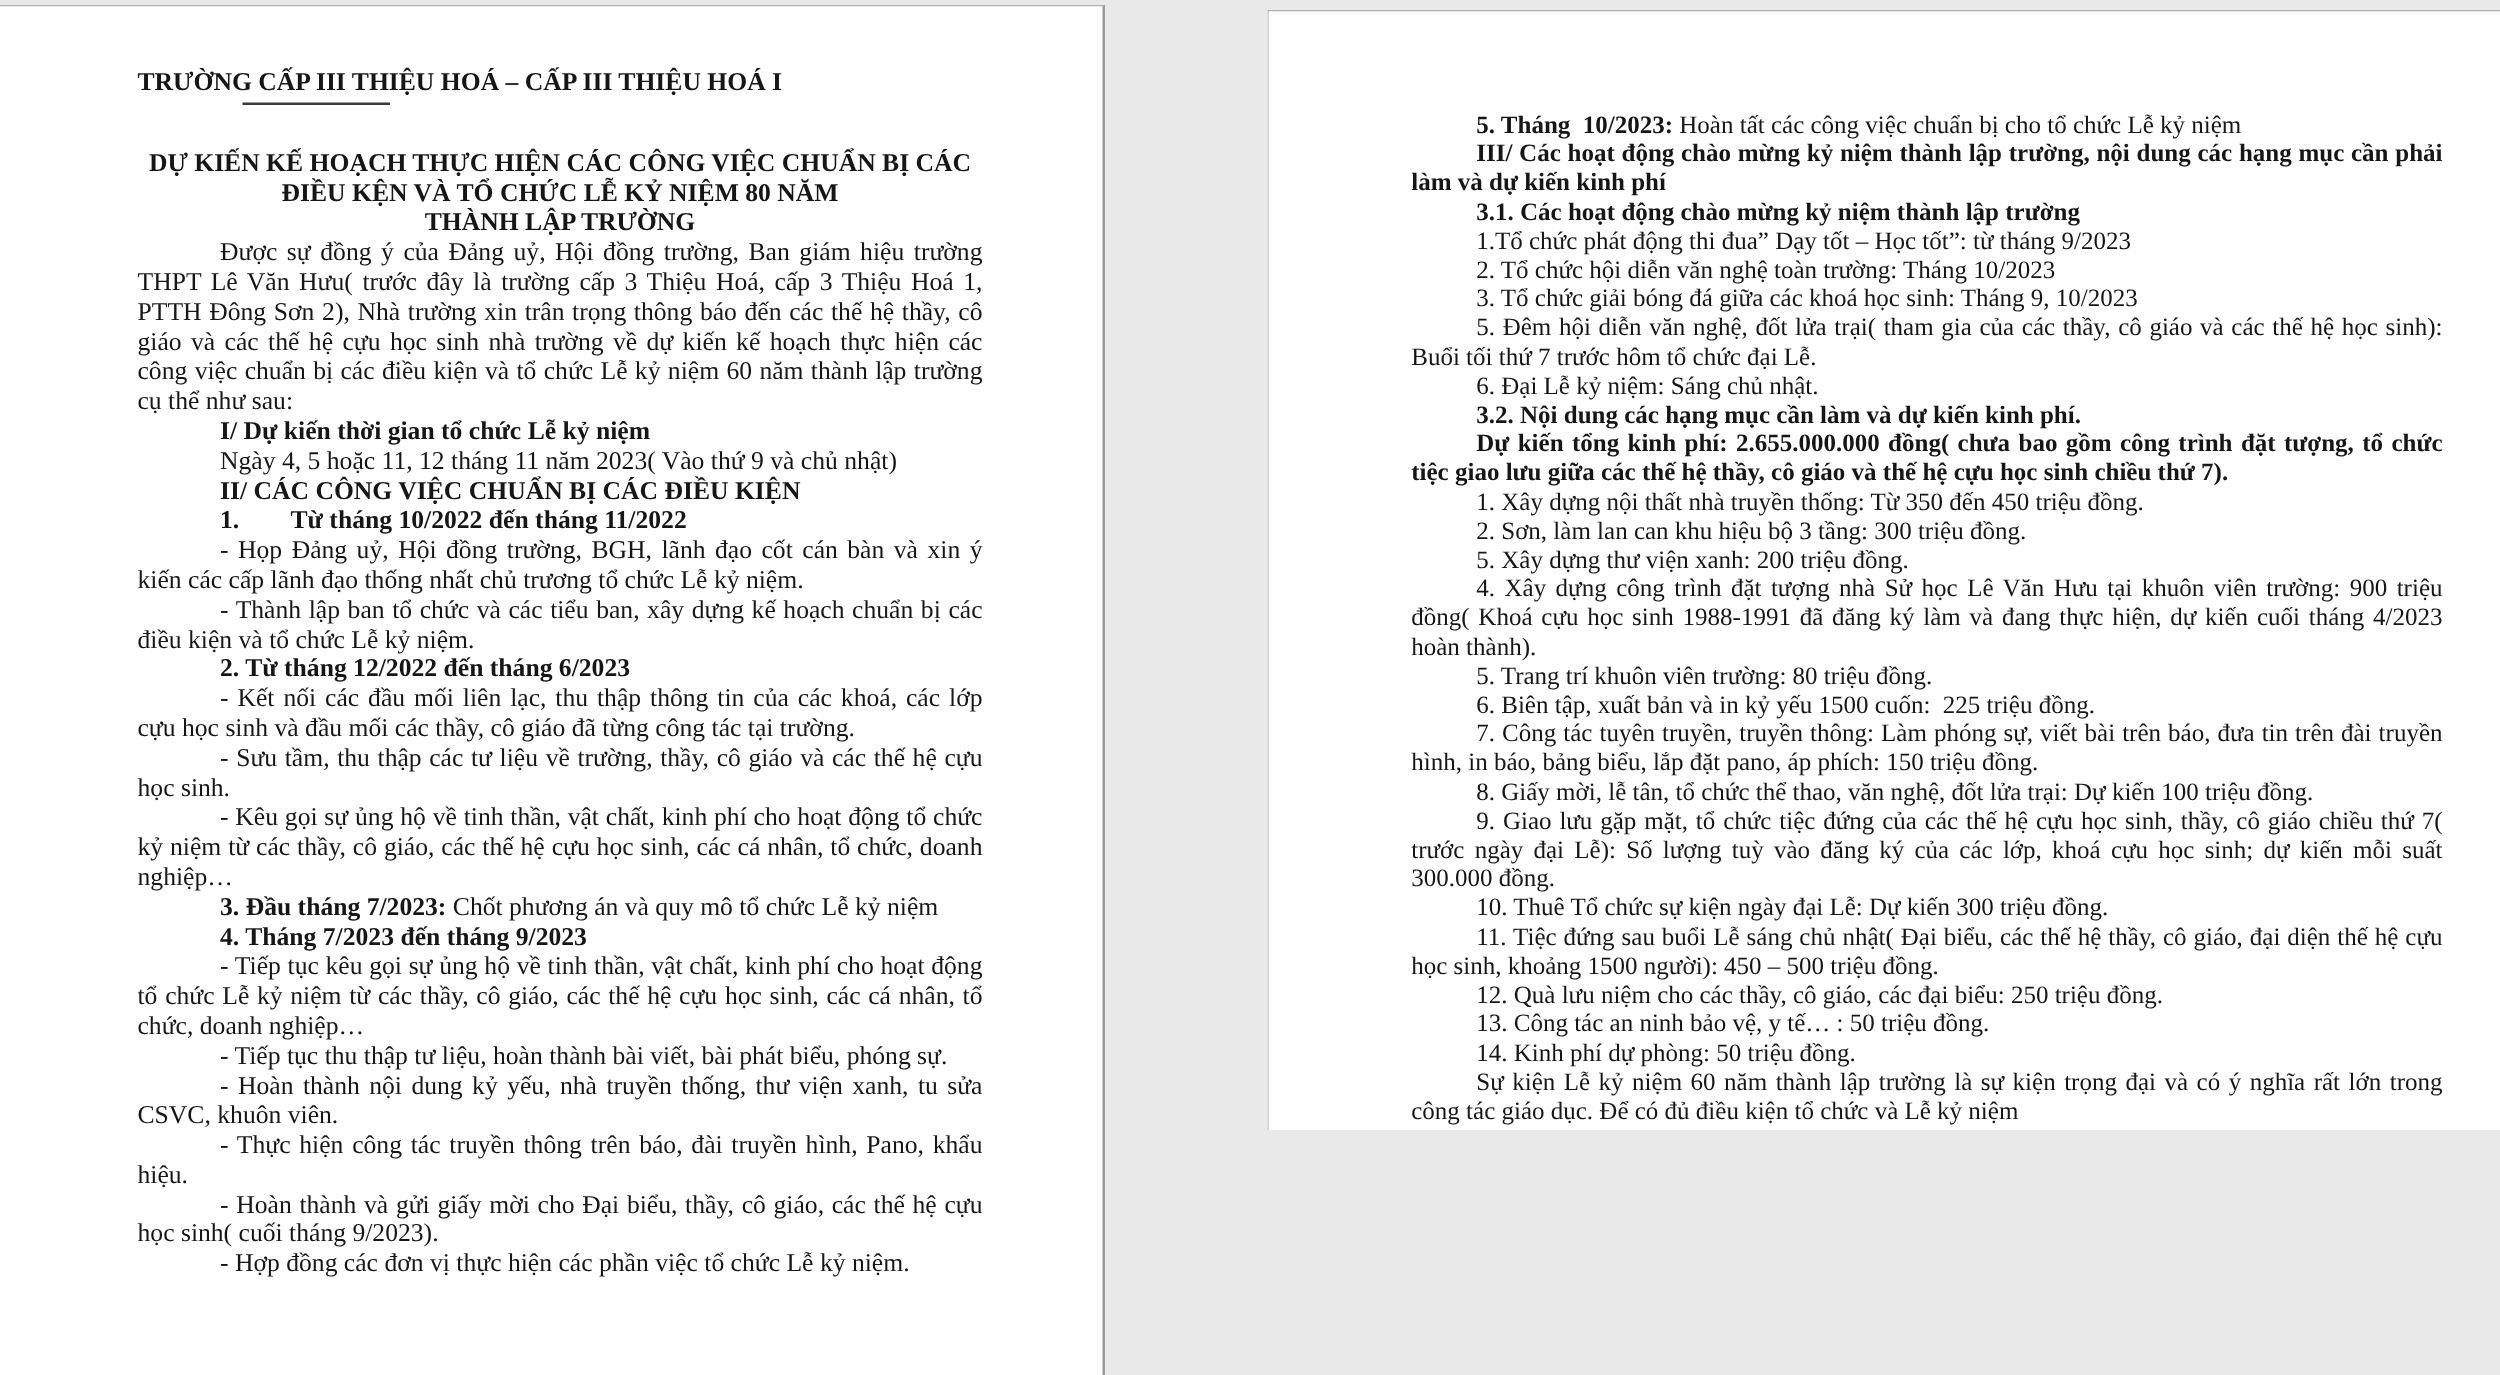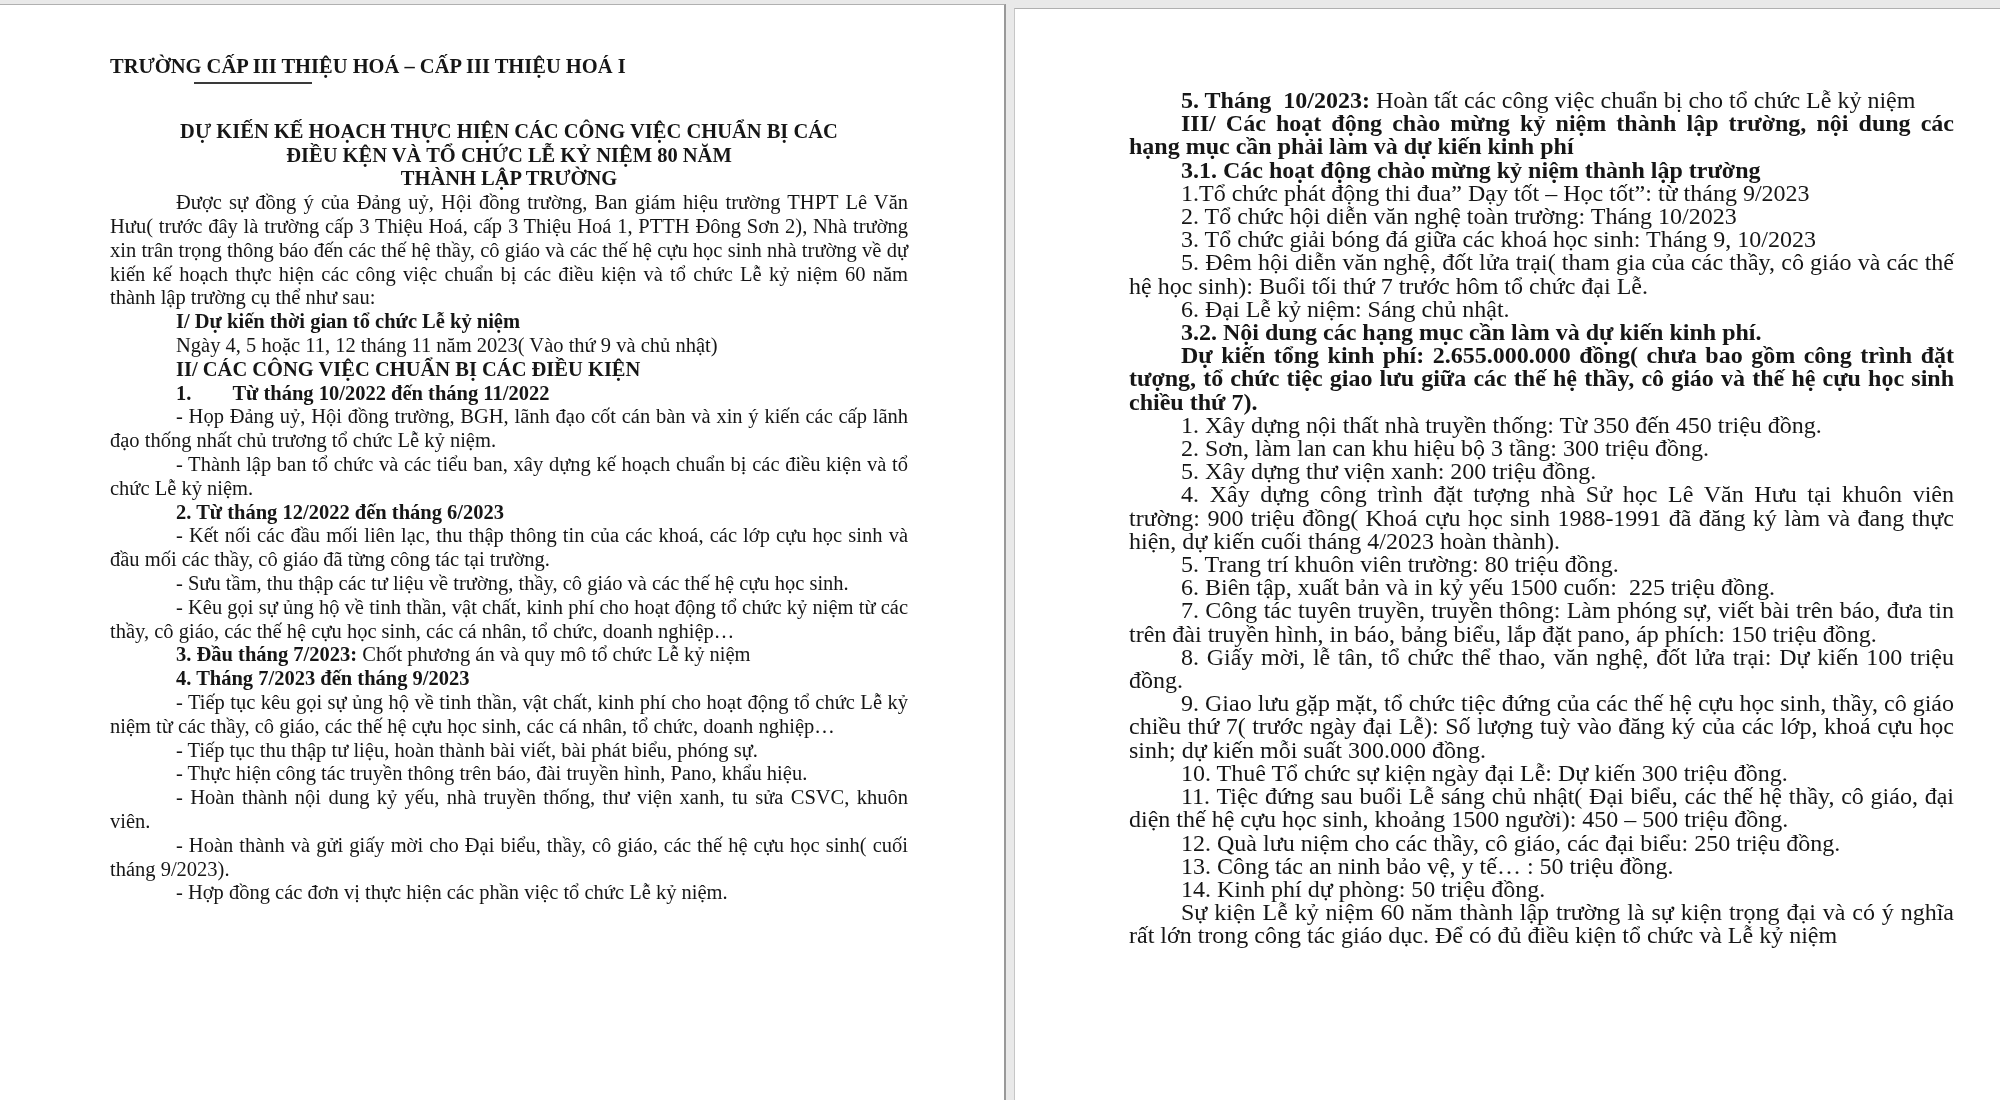--- a/index.html
+++ b/index.html
@@ -4,30 +4,30 @@
 <style>
   html,body{margin:0;padding:0;}
   body{
     width:2000px;height:1100px;position:relative;overflow:hidden;
     background:#e9e9e9;
     font-family:"Liberation Serif","DejaVu Serif",serif;
     color:#161616;
   }
   .page{position:absolute;background:#ffffff;box-sizing:border-box;}
   #p1{
-    left:0;top:4px;width:1006px;height:1096px;
+    left:0;top:4px;width:884px;height:1096px;
     border-top:1px solid #b0b0b0;border-right:2px solid #999999;
     padding:50px 96px 0 110px;
     font-size:20.5px;line-height:23.8px;
   }
   #p2{
-    left:1014px;top:8px;width:986px;height:1092px;
+    left:1014px;top:8px;width:986px;height:896px;
     border-top:1px solid #b0b0b0;border-left:1px solid #c6c6c6;
     padding:80px 46px 0 114px;
-    font-size:24px;line-height:23.2px;
+    font-size:20px;line-height:23.2px;
   }
   p.ln{margin:0;}
   .ind{text-indent:66px;}
   #p2 .ind{text-indent:52px;}
   .ctr{text-align:center;text-indent:0;font-family:Liberation Serif, serif;}
   .jst{text-align:justify;}
   .b{font-weight:bold;}
   .i{}
   .rule{width:118px;height:0;border-top:2px solid #3a3a3a;margin:3px 0 2px 84px;}
 </style>
@@ -49,22 +49,22 @@
       <p class="ln ind jst"><span>- Họp Đảng uỷ, Hội đồng trường, BGH, lãnh đạo cốt cán bàn và xin ý kiến các cấp lãnh đạo thống nhất chủ trương tổ chức Lễ kỷ niệm.</span></p>
       <p class="ln ind jst"><span>- Thành lập ban tổ chức và các tiểu ban, xây dựng kế hoạch chuẩn bị các điều kiện và tổ chức Lễ kỷ niệm.</span></p>
       <p class="ln ind"><span class="b">2. Từ tháng 12/2022 đến tháng 6/2023</span></p>
       <p class="ln ind jst"><span>- Kết nối các đầu mối liên lạc, thu thập thông tin của các khoá, các lớp cựu học sinh và đầu mối các thầy, cô giáo đã từng công tác tại trường.</span></p>
       <p class="ln ind jst"><span>- Sưu tầm, thu thập các tư liệu về trường, thầy, cô giáo và các thế hệ cựu học sinh.</span></p>
       <p class="ln ind jst"><span>- Kêu gọi sự ủng hộ về tinh thần, vật chất, kinh phí cho hoạt động tổ chức kỷ niệm từ các thầy, cô giáo, các thế hệ cựu học sinh, các cá nhân, tổ chức, doanh nghiệp…</span></p>
       <p class="ln ind"><span class="b">3. Đầu tháng 7/2023:</span><span> Chốt phương án và quy mô tổ chức Lễ kỷ niệm</span></p>
       <p class="ln ind"><span class="b">4. Tháng 7/2023 đến tháng 9/2023</span></p>
       <p class="ln ind jst"><span>- Tiếp tục kêu gọi sự ủng hộ về tinh thần, vật chất, kinh phí cho hoạt động tổ chức Lễ kỷ niệm từ các thầy, cô giáo, các thế hệ cựu học sinh, các cá nhân, tổ chức, doanh nghiệp…</span></p>
       <p class="ln ind"><span>- Tiếp tục thu thập tư liệu, hoàn thành bài viết, bài phát biểu, phóng sự.</span></p>
+      <p class="ln ind jst"><span>- Hoàn thành nội dung kỷ yếu, nhà truyền thống, thư viện xanh, tu sửa CSVC, khuôn viên.</span></p>
       <p class="ln ind jst"><span>- Thực hiện công tác truyền thông trên báo, đài truyền hình, Pano, khẩu hiệu.</span></p>
-      <p class="ln ind jst"><span>- Hoàn thành nội dung kỷ yếu, nhà truyền thống, thư viện xanh, tu sửa CSVC, khuôn viên.</span></p>
       <p class="ln ind jst"><span>- Hoàn thành và gửi giấy mời cho Đại biểu, thầy, cô giáo, các thế hệ cựu học sinh( cuối tháng 9/2023).</span></p>
       <p class="ln ind"><span>- Hợp đồng các đơn vị thực hiện các phần việc tổ chức Lễ kỷ niệm.</span></p>
     </div>
 </div>
 <div id="p2" class="page">
   <div>
       <p class="ln ind jst"><span class="b">5. Tháng &nbsp;10/2023:</span><span> Hoàn tất các công việc chuẩn bị cho tổ chức Lễ kỷ niệm</span></p>
       <p class="ln ind jst"><span class="b">III/ Các hoạt động chào mừng kỷ niệm thành lập trường, nội dung các hạng mục cần phải làm và dự kiến kinh phí</span></p>
       <p class="ln ind"><span class="b">3.1. Các hoạt động chào mừng kỷ niệm thành lập trường</span></p>
       <p class="ln ind"><span>1.Tổ chức phát động thi đua” Dạy tốt – Học tốt”: từ tháng 9/2023</span></p>

